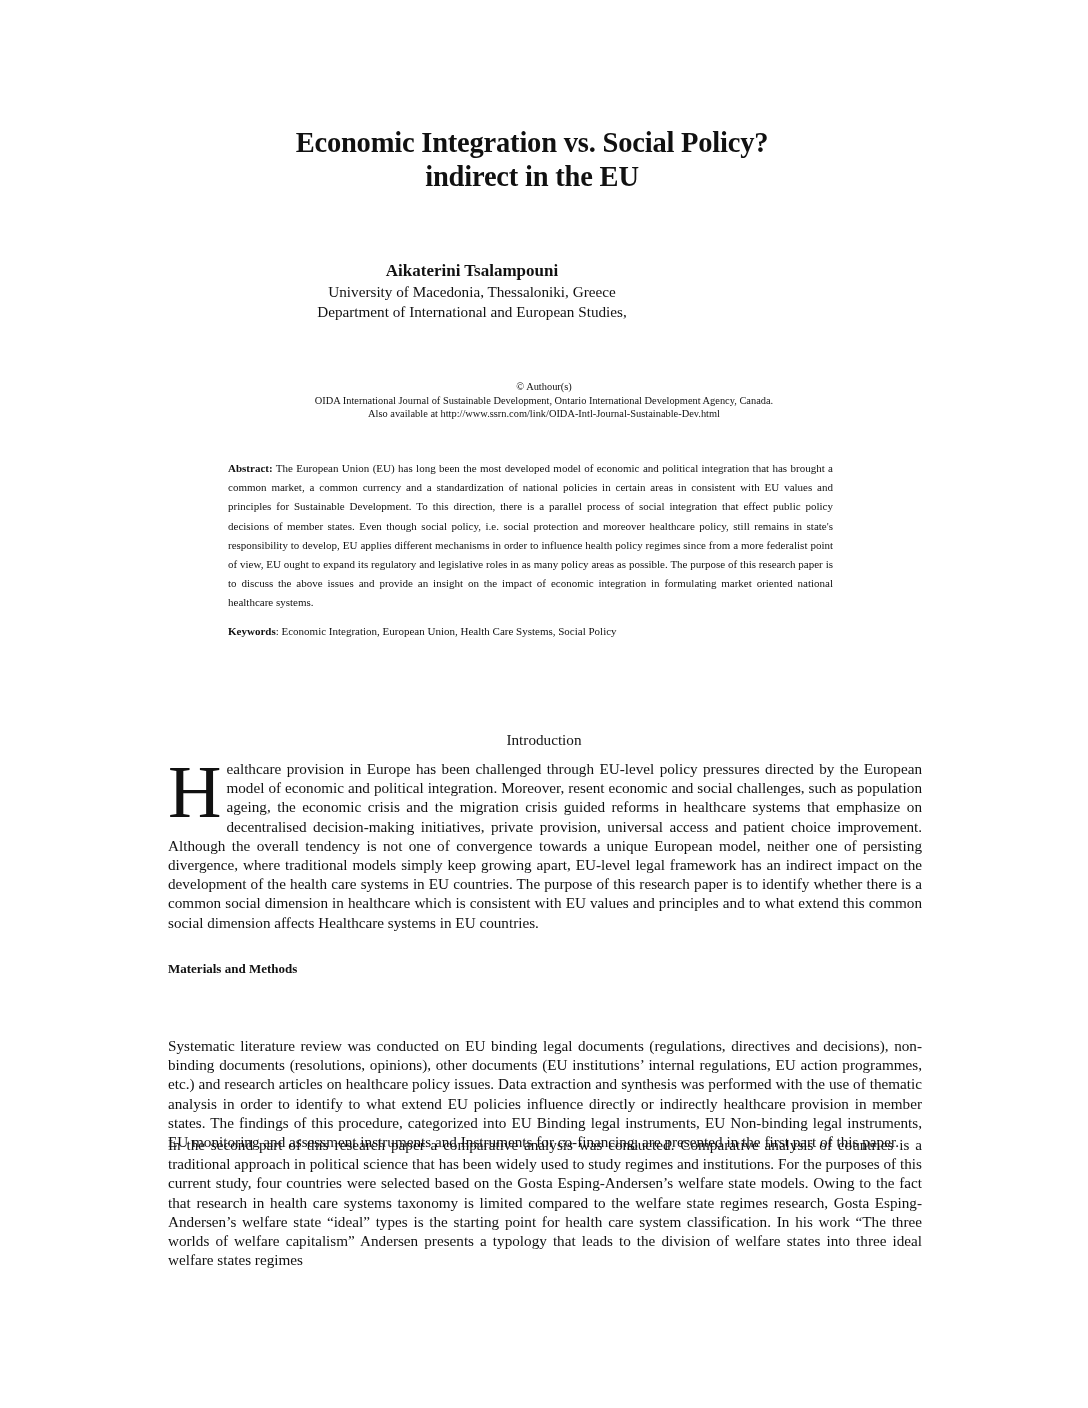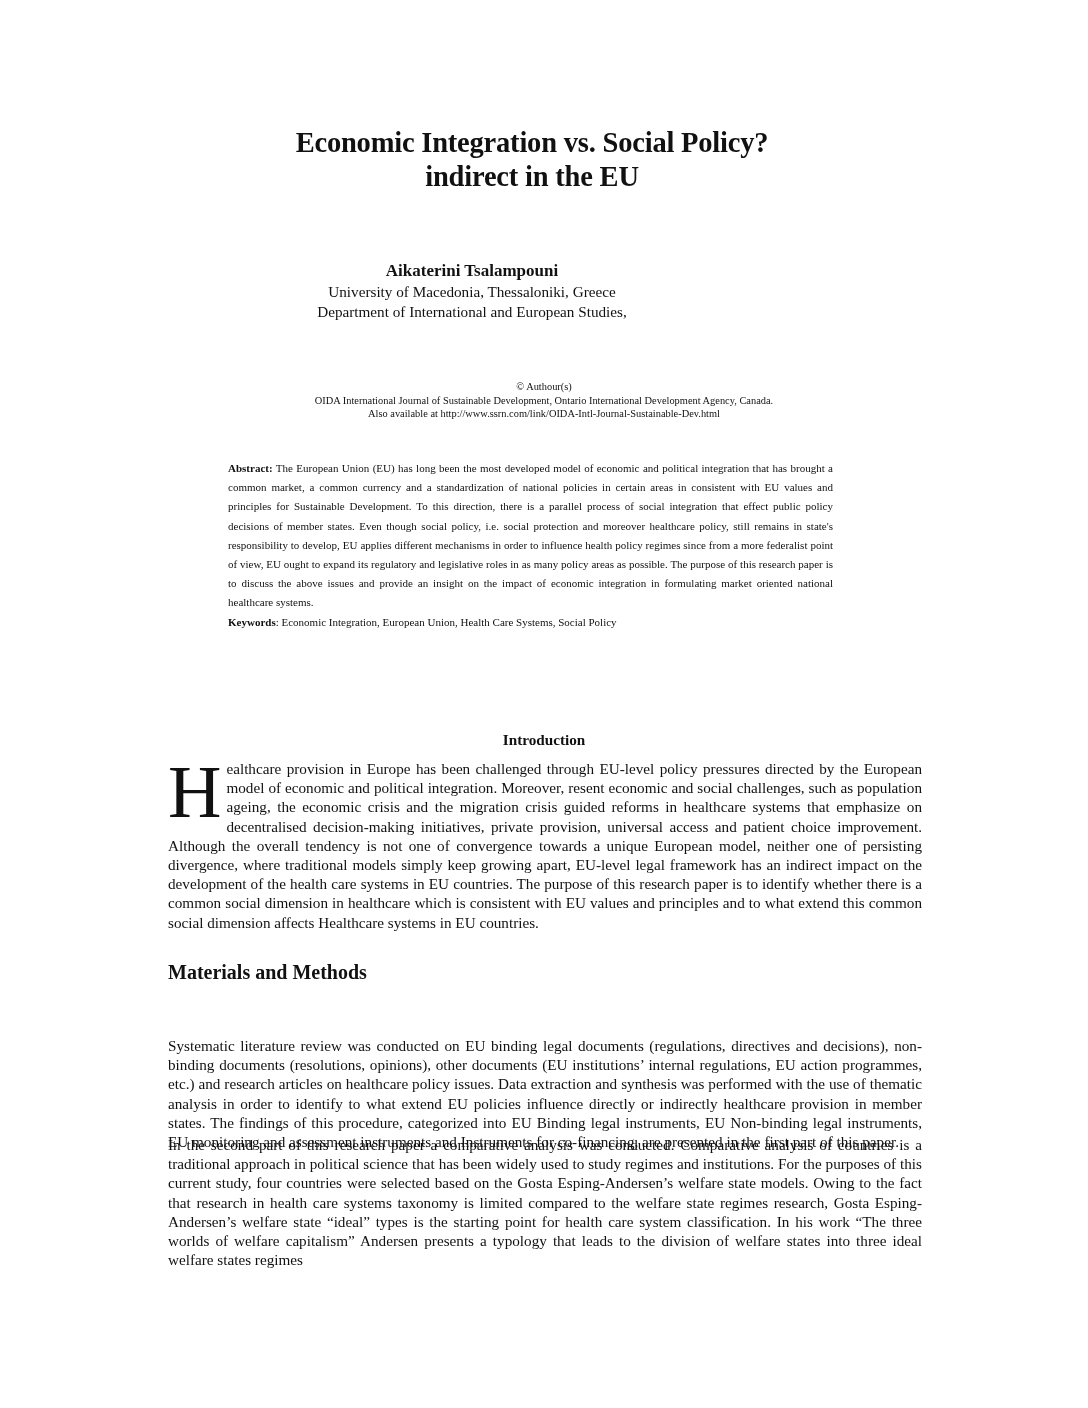--- a/index.html
+++ b/index.html
@@ -55,29 +55,29 @@
     .abstract {
       position: absolute;
       left: 228px;
       width: 605px;
       top: 459px;
       font-size: 11px;
       line-height: 19.2px;
       text-align: justify;
     }
     .abstract p { margin: 0; }
-    .abstract .kw { margin-top: 0; }
+    .abstract .kw { margin-top: 9px; }
     .bold { font-weight: bold; }
     .section-title {
       position: absolute;
       left: 0;
       width: 1088px;
       top: 731px;
       text-align: center;
-      font-weight: bold;
+      font-weight: normal;
       font-size: 15.2px;
     }
     .body-text {
       position: absolute;
       left: 168px;
       width: 754px;
       font-size: 15.2px;
       line-height: 19.2px;
       text-align: justify;
     }
@@ -90,21 +90,21 @@
       margin-top: 5px;
       margin-right: 5px;
       font-family: "Liberation Serif", "DejaVu Serif", serif;
       font-weight: normal;
     }
     .mm-heading {
       position: absolute;
       left: 168px;
       top: 961px;
       font-weight: bold;
-      font-size: 20px;
+      font-size: 13px;
     }
     .mm-p1 { top: 991px; margin-top: 45px; }
     .mm-p2 { top: 1135px; }
   </style>
 </head>
 <body>
 
 <div class="title">
   <div>Economic Integration vs. Social Policy?</div>
   <div>indirect in the EU</div>

